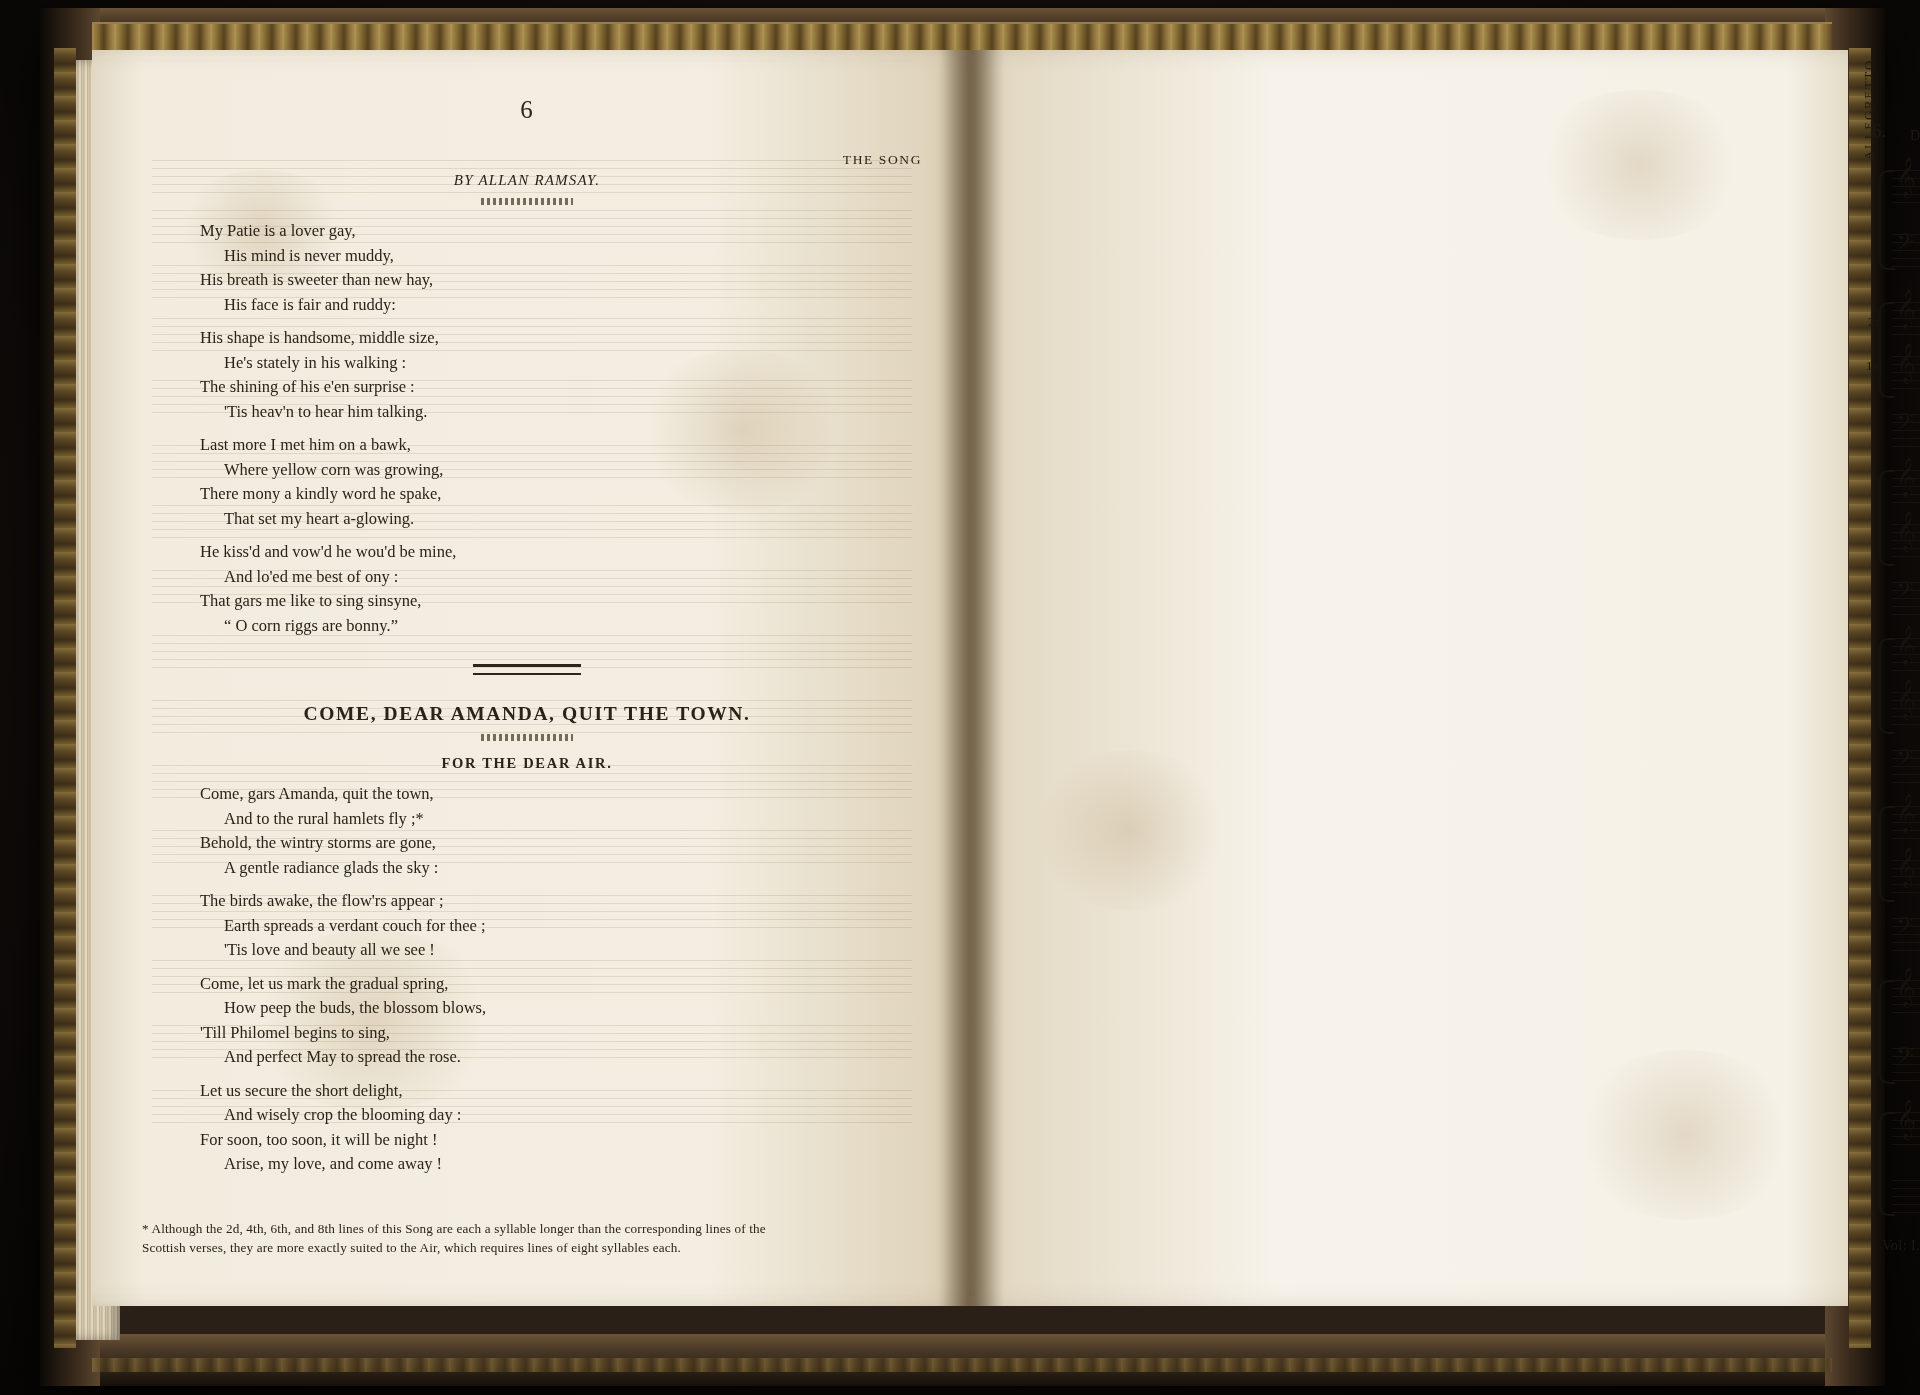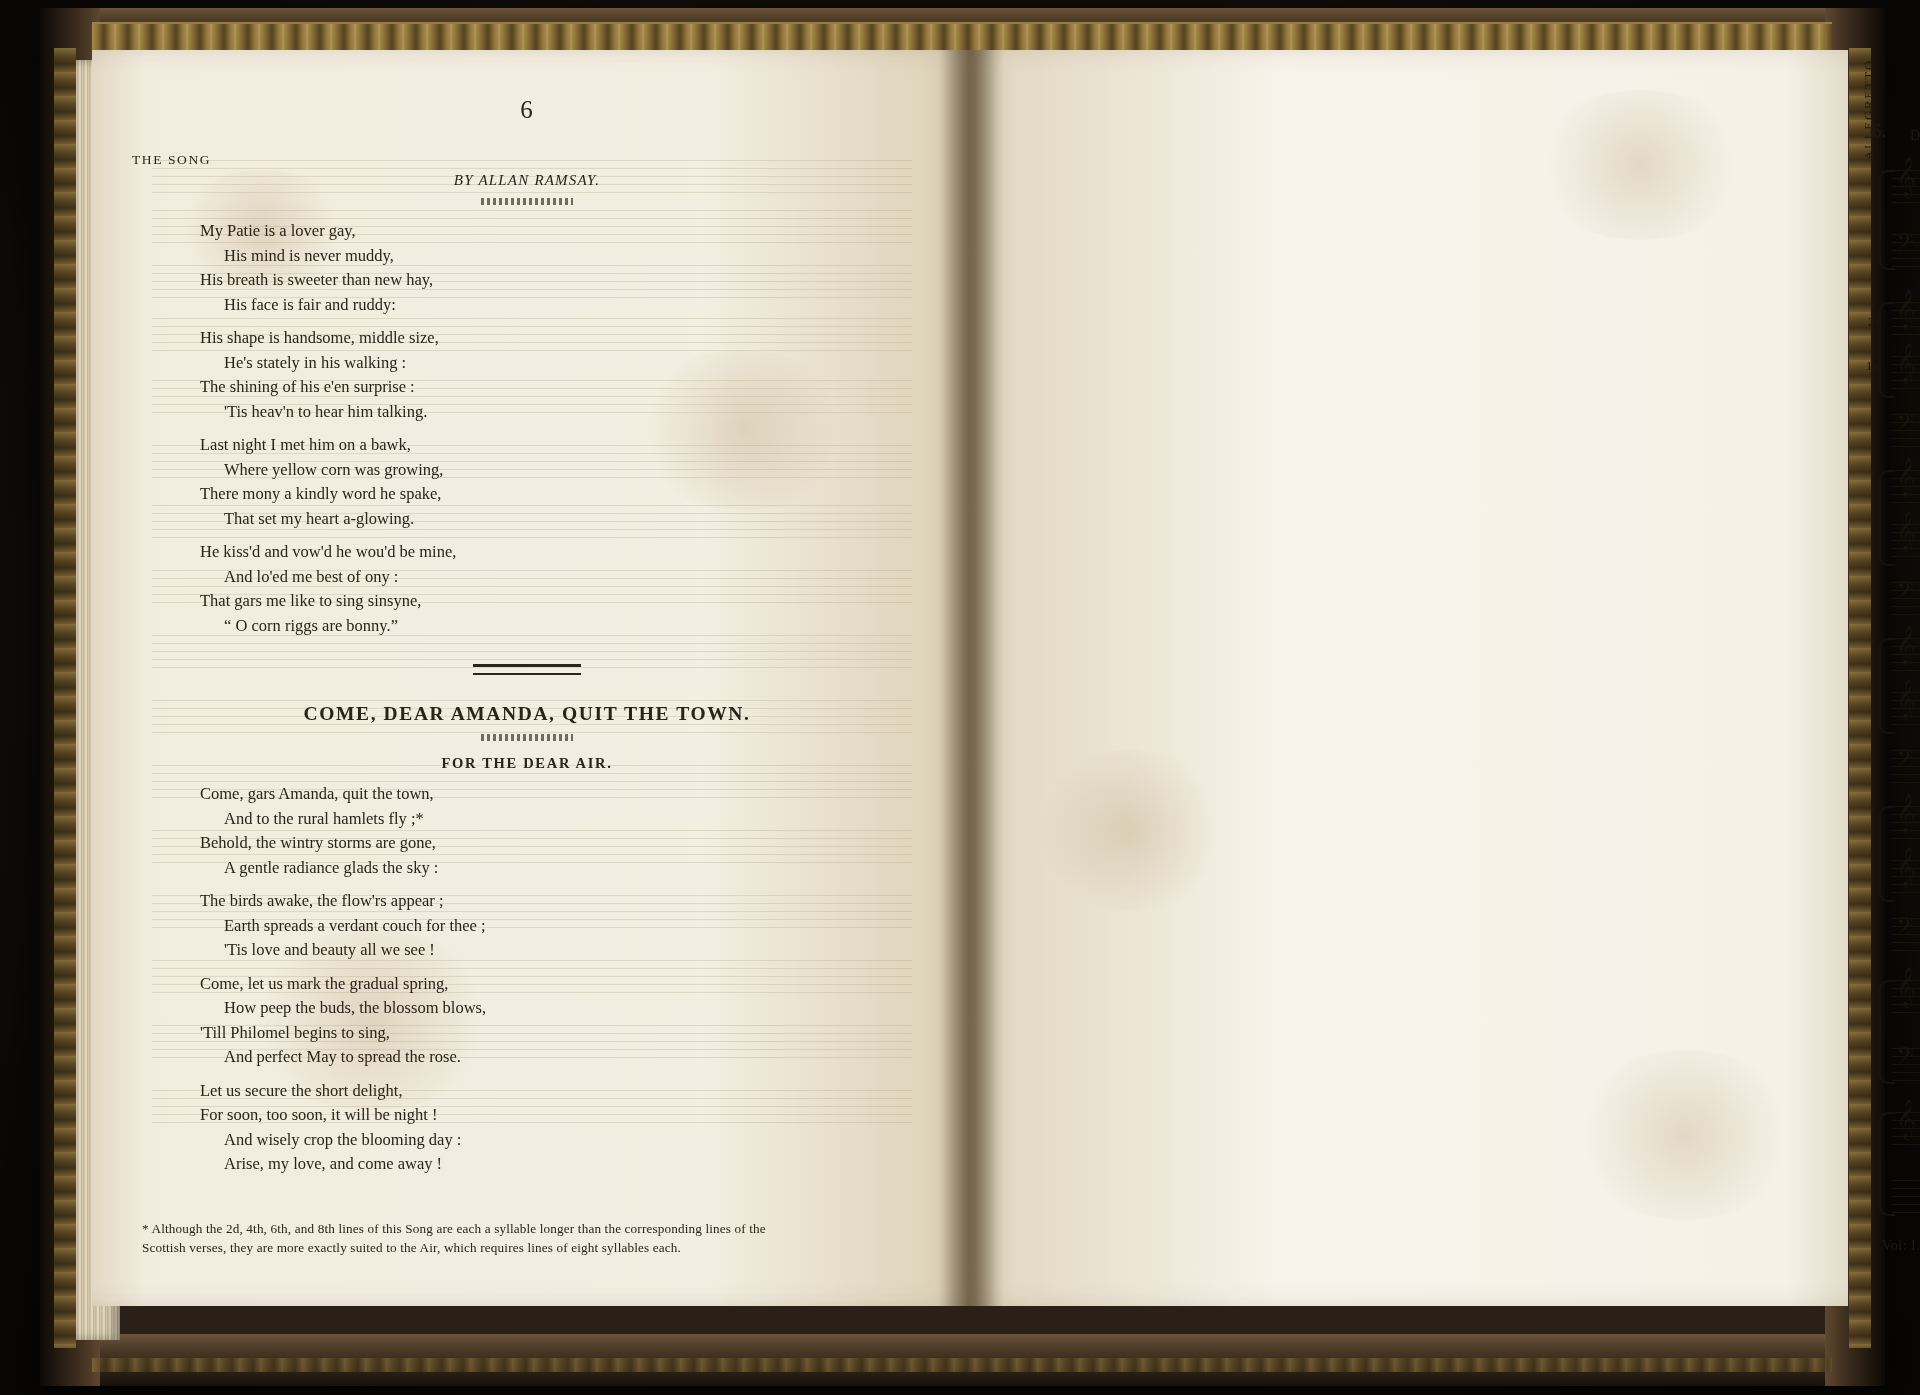--- a/index.html
+++ b/index.html
@@ -143,21 +143,21 @@
     letter-spacing: 1px;
     margin-bottom: 28px;
   }
   .song-title {
     text-align: center;
     font-size: 21px;
     letter-spacing: 3.5px;
     font-weight: 600;
   }
   .sub-line {
-    text-align: left;
+    text-align: right;
     font-size: 13.5px;
     letter-spacing: 1.6px;
     margin-top: 7px;
   }
   .sub-italic {
     text-align: center;
     font-size: 15px;
     font-style: italic;
     letter-spacing: 1.2px;
     margin-top: 4px;
@@ -345,21 +345,21 @@
               <div class="ln">His breath is sweeter than new hay,</div>
               <div class="ln indent">His face is fair and ruddy:</div>
             </div>
             <div class="verse">
               <div class="ln">His shape is handsome, middle size,</div>
               <div class="ln indent">He's stately in his walking :</div>
               <div class="ln">The shining of his e'en surprise :</div>
               <div class="ln indent">'Tis heav'n to hear him talking.</div>
             </div>
             <div class="verse">
-              <div class="ln">Last night I met him on a bawk,</div>
+              <div class="ln">Last more I met him on a bawk,</div>
               <div class="ln indent">Where yellow corn was growing,</div>
               <div class="ln">There mony a kindly word he spake,</div>
               <div class="ln indent">That set my heart a-glowing.</div>
             </div>
             <div class="verse">
               <div class="ln">He kiss'd and vow'd he wou'd be mine,</div>
               <div class="ln indent">And lo'ed me best of ony :</div>
               <div class="ln">That gars me like to sing sinsyne,</div>
               <div class="ln indent">“ O corn riggs are bonny.”</div>
             </div>
@@ -385,22 +385,22 @@
               <div class="ln indent">'Tis love and beauty all we see !</div>
             </div>
             <div class="verse">
               <div class="ln">Come, let us mark the gradual spring,</div>
               <div class="ln indent">How peep the buds, the blossom blows,</div>
               <div class="ln">'Till Philomel begins to sing,</div>
               <div class="ln indent">And perfect May to spread the rose.</div>
             </div>
             <div class="verse">
               <div class="ln">Let us secure the short delight,</div>
+              <div class="ln indent">And wisely crop the blooming day :</div>
               <div class="ln">For soon, too soon, it will be night !</div>
-              <div class="ln indent">And wisely crop the blooming day :</div>
               <div class="ln indent">Arise, my love, and come away !</div>
             </div>
           </div>
 
           <div class="footnote">* Although the 2d, 4th, 6th, and 8th lines of this Song are each a syllable longer than the corresponding lines of the Scottish verses, they are more exactly suited to the Air, which requires lines of eight syllables each.</div>
         </div>
       </div>
 
       <div class="page" id="page-right">
 

